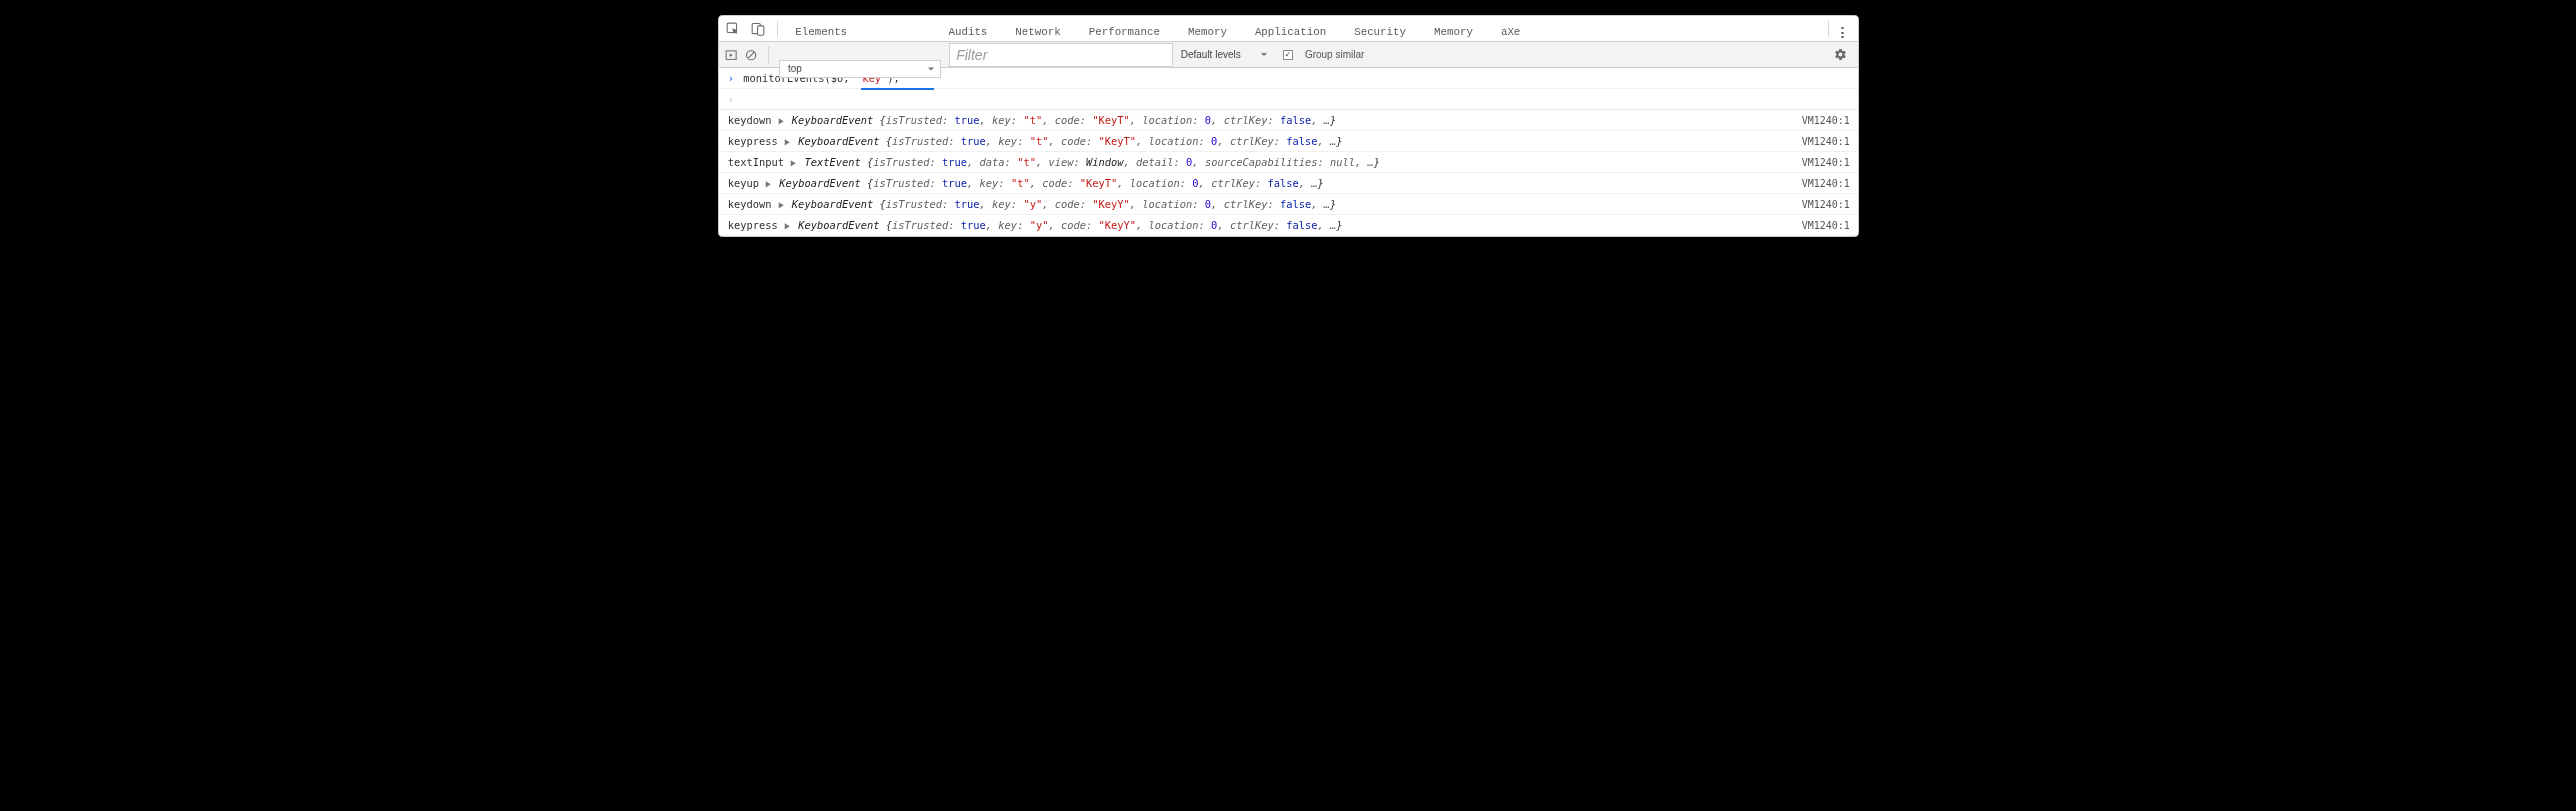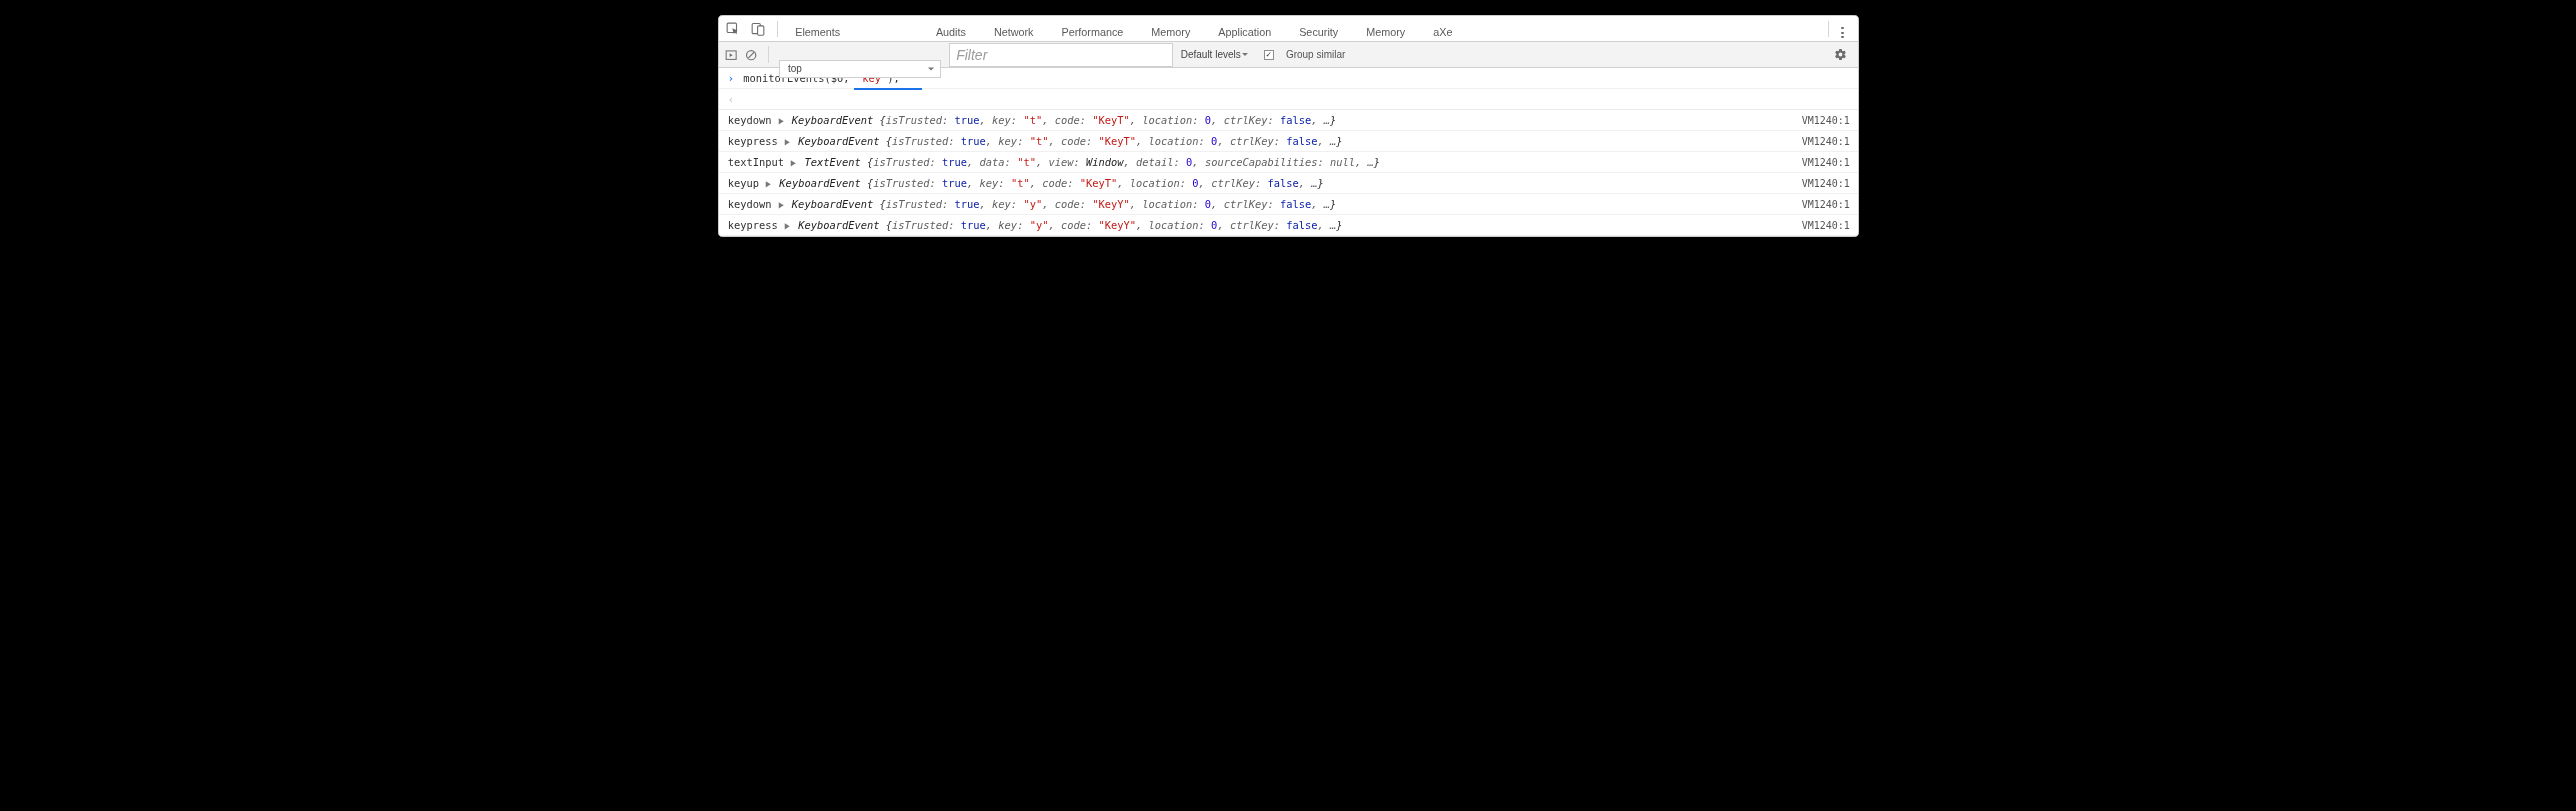--- a/index.html
+++ b/index.html
@@ -51,20 +51,21 @@
     color:#555;
     font-size:10.8px;
   }
   .tab-icons { display:flex; align-items:center; gap:10.8px; padding:0 9.3px 0 3.1px; }
   .tab-list { display:flex; align-items:stretch; gap:0; height:100%; }
   .tab {
     padding: 16px 14px;
     display:flex; align-items:center;
     cursor:default;
     color:#5a5a5a;
+    font-family:Liberation Mono, monospace;
   }
   .tab.active { color:#1a1a1a; border-bottom:2.3px solid #1a73e8;margin-top:40px; }
   .tab-sep { width:0.8px; height:15.4px; background:#d6d6d6; margin:0 3.1px; align-self:center; }
   .tabs .spacer { flex:1; }
   .kebab { padding:0 9.3px; color:#6b6b6b; letter-spacing:1.5px; font-weight:bold; cursor:default; }
   .kebab-dots { display:inline-flex; flex-direction:column; gap:2.3px; }
   .kebab-dots span { width:2.3px; height:2.3px; background:#6b6b6b; border-radius:50%; }
 
   .toolbar {
     display:flex;
@@ -95,21 +96,21 @@
   }
   .filter {
     background:#fff;
     border:0.8px solid #cfcfcf;
     padding:3.1px 6.2px;
     min-width:224px;
     font-size:14px;
     font-style:italic;
     color:#9c9c9c;
   }
-  .levels { display:flex; align-items:center; gap:0; color:#444; }
+  .levels { display:flex; align-items:center; gap:19px; color:#444; }
   .levels .caret {
     width:0;height:0;border-left:3.1px solid transparent;border-right:3.1px solid transparent;border-top:3.9px solid #777; display:inline-block; margin-left:1.5px;
   }
   .chk { width:10px;height:10px;border:0.8px solid #8d8d8d;background:#fff;display:inline-flex;align-items:center;justify-content:center;font-size:7.7px;color:#333;margin-left:7.7px;margin-right:4.6px;}
   .gear { margin-left:auto; padding-right:4.6px; }
 
   .console {
     font-family: Menlo, Consolas, monospace;
     font-size: 10.4px;
   }

